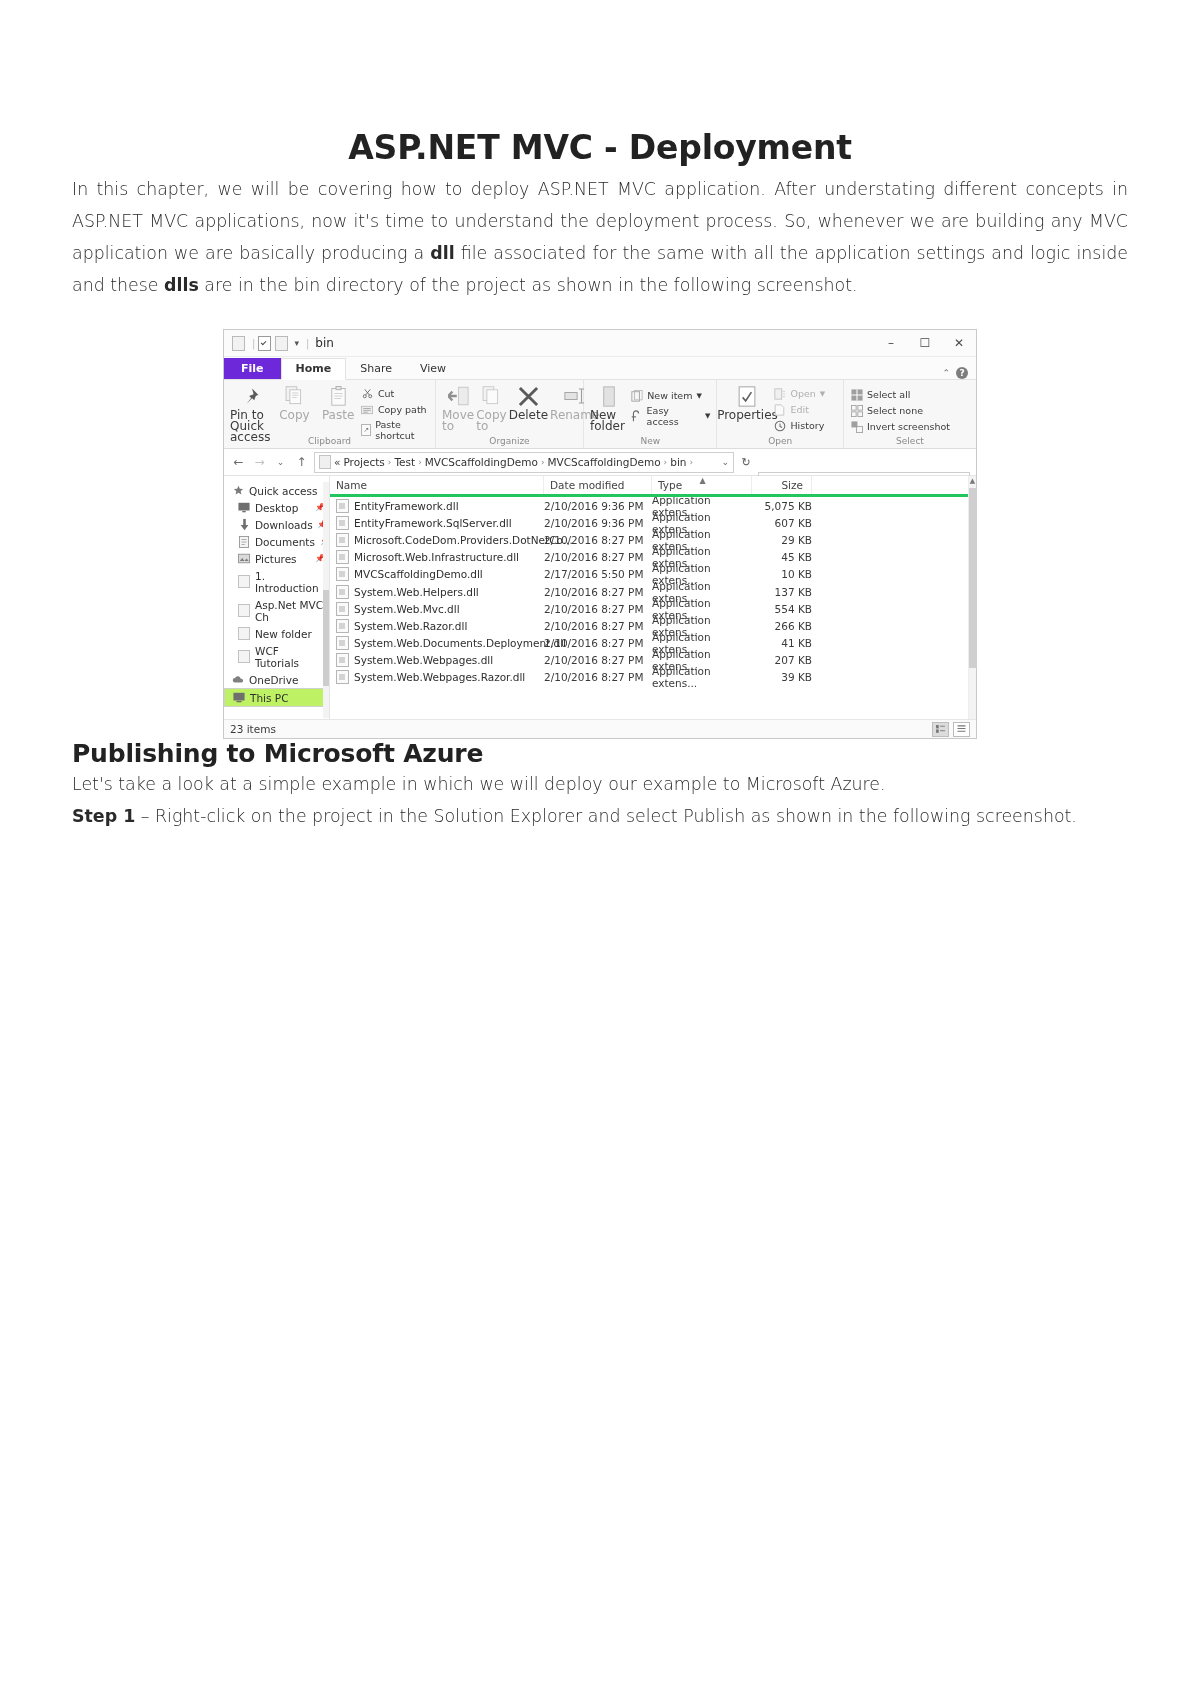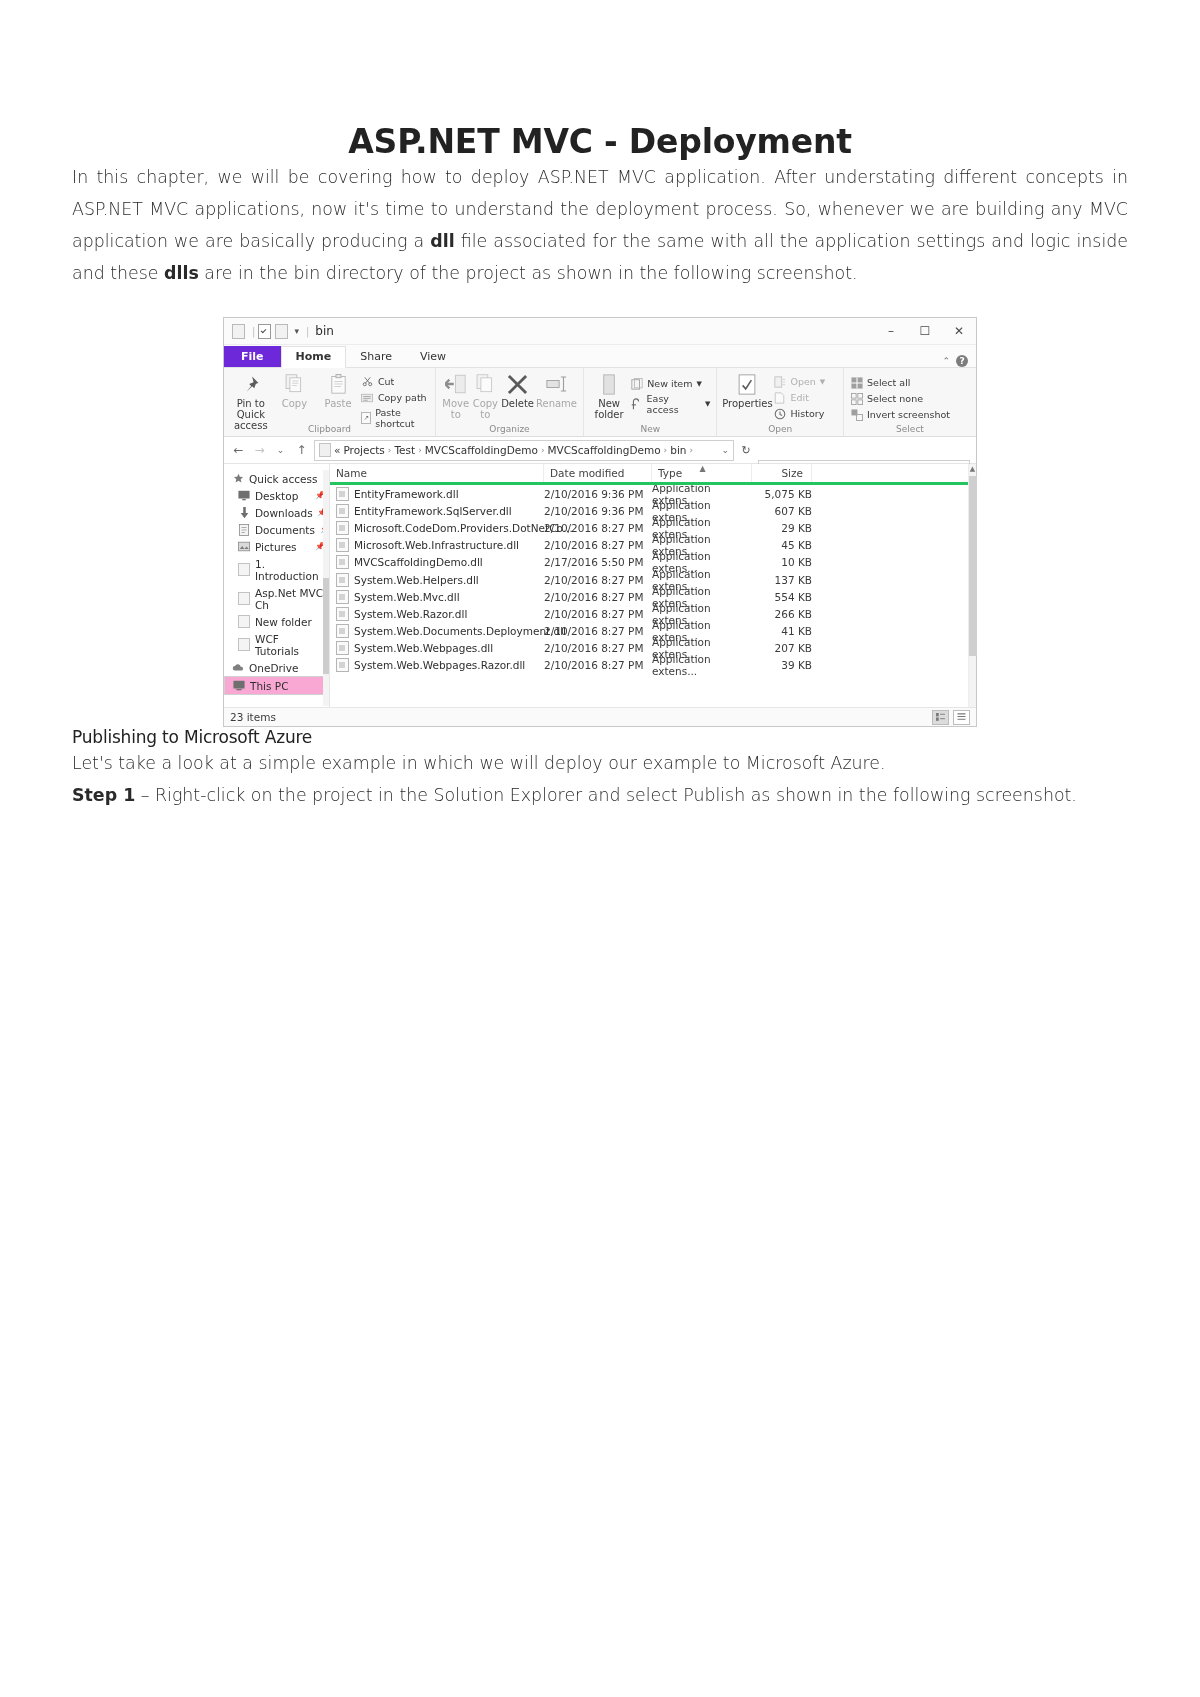--- a/index.html
+++ b/index.html
@@ -7,32 +7,32 @@
     width:1200px;height:1697px;background:#ffffff;
     font-family:"DejaVu Sans", sans-serif;
     color:#231f20;
     -webkit-font-smoothing:antialiased;
   }
   .page{position:relative;width:1200px;height:1697px;box-sizing:border-box;padding:0 72px;}
 
   h1.doc-title{
     font-family:"DejaVu Sans", sans-serif;
     font-size:33px;font-weight:bold;text-align:center;
-    margin:0;padding-top:122px;letter-spacing:-0.2px;color:#222;
+    margin:6px;padding-top:122px;letter-spacing:-0.2px;color:#222;
   }
 
   p.body-text{
     font-size:17.4px;line-height:32px;text-align:justify;
     margin:0;color:#2a2a2a;font-weight:350;
   }
   .p1{margin-top:76px;}
   b.inline-b{font-weight:bold;}
 
   h2.section-title{
-    font-size:17px;font-weight:normal;margin:0;color:#222;
+    font-size:25px;font-weight:bold;margin:0;color:#222;
     letter-spacing:-0.2px;
   }
 
   
   .explorer{
     position:relative;width:754px;margin:28px auto 0 auto;
     border:1px solid #c9c9c9;background:#ffffff;
     font-family:"DejaVu Sans", sans-serif;
     box-sizing:border-box;
     color:#3b3b3b;
@@ -57,22 +57,22 @@
   .tabs-right{margin-left:auto;display:flex;align-items:center;gap:6px;padding-right:8px;}
   .tabs-right .chev{font-size:9px;color:#666;}
   .help-icon{width:12px;height:12px;border-radius:50%;background:#7d7d7d;color:#fff;font-size:9px;
     display:flex;align-items:center;justify-content:center;font-weight:bold;}
 
   .ribbon{background:#f7f7f7;height:68px;display:flex;border-bottom:1px solid #dcdcdc;position:relative;}
   .rgroup{display:flex;flex-direction:column;justify-content:space-between;
     border-right:1px solid #e6e6e6;padding:4px 6px 0 6px;box-sizing:border-box;position:relative;}
   .rgroup .gcontent{display:flex;align-items:flex-start;gap:2px;height:46px;}
   .gname{font-size:9px;color:#8a8a8a;text-align:center;padding-bottom:2px;}
-  .bigbtn{display:flex;flex-direction:column;align-items:center;width:52px;font-size:10px;
-    color:#3b3b3b;line-height:11px;text-align:center;}
+  .bigbtn{display:flex;flex-direction:column;align-items:center;width:52px;font-size:12px;
+    color:#3b3b3b;line-height:11px;}
   .bigbtn.dim{color:#a8a8a8;}
   .bigbtn .ic{height:24px;display:flex;align-items:center;justify-content:center;margin-bottom:2px;}
   .smallcol{display:flex;flex-direction:column;gap:3px;padding-top:3px;}
   .smallbtn{display:flex;align-items:center;gap:4px;font-size:9.5px;color:#3b3b3b;}
   .smallbtn.dim{color:#b0b0b0;}
   .sm-ic{width:13px;height:13px;display:flex;align-items:center;justify-content:center;}
 
   .addrbar{height:26px;display:flex;align-items:center;gap:4px;padding:0 6px;
     border-bottom:1px solid #e4e4e4;background:#fff;}
   .navbtn{width:17px;height:17px;display:flex;align-items:center;justify-content:center;font-size:12px;color:#6a6a6a;}
@@ -86,21 +86,21 @@
   .searchbox{width:172px;height:19px;border:1px solid #cfcfcf;display:flex;align-items:center;
     padding:0 19px;font-size:10.5px;color:#6d6d6d;margin-top:40px;}
   .searchbox .mag{margin-left:auto;font-size:10px;color:#555;}
 
   .bodyarea{display:flex;height:243px;background:#fff;}
   .navpane{width:105px;border-right:1px solid #e6e6e6;padding:6px 0 0 0;position:relative;overflow:hidden;}
   .navitem{display:flex;align-items:center;gap:5px;font-size:10.5px;color:#2f2f2f;
     padding:2.5px 4px 2.5px 8px;position:relative;}
   .navitem .pin{margin-left:auto;font-size:8px;color:#8d8d8d;}
   .navitem.indent{padding-left:14px;}
-  .navitem.selected{background:#f9a8d4;border:1px solid #d0d0d0;box-sizing:border-box;}
+  .navitem.selected{background:#bef264;border:1px solid #d0d0d0;box-sizing:border-box;}
   .nav-ic{width:12px;height:12px;display:flex;align-items:center;justify-content:center;flex:0 0 12px;}
   .folder-ic{width:10px;height:11px;background:#f4f4f4;border:1px solid #c2c2c2;}
   .navscroll{position:absolute;right:0;top:6px;width:6px;height:236px;background:#f3f3f3;}
   .navscroll .thumb{position:absolute;top:108px;width:6px;height:96px;background:#cdcdcd;}
 
   .listpane{flex:1;display:flex;flex-direction:column;position:relative;}
   .colhdr{display:flex;height:18px;align-items:center;border-bottom:3px solid #22c55e;
     font-size:10.5px;color:#444;background:#fff;}
   .colhdr .c{padding-left:6px;box-sizing:border-box;border-right:1px solid #ededed;height:18px;line-height:18px;position:relative;}
   .c-name{width:214px;}

